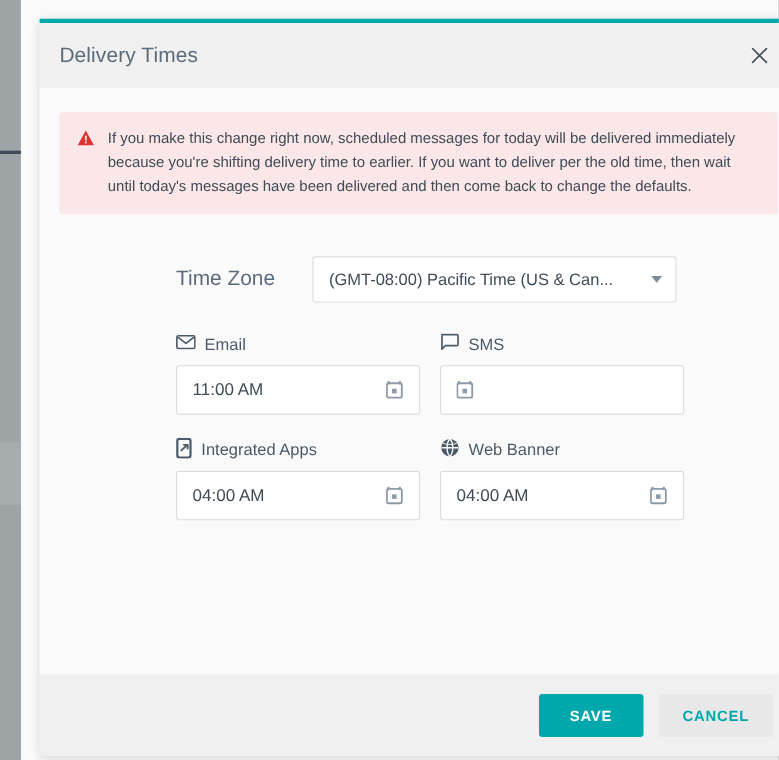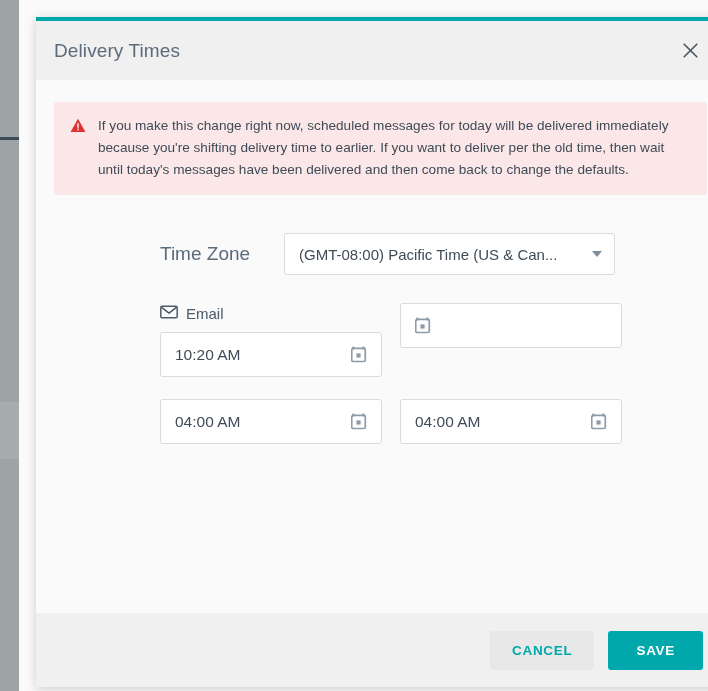--- a/index.html
+++ b/index.html
@@ -241,74 +241,103 @@
         <div class="field-label">
           <span>
             <svg width="18" height="14" viewBox="0 0 18 14" aria-hidden="true">
               <rect x="0.8" y="1.2" width="16.4" height="11.6" rx="1.4" fill="none" stroke="#4a5a68" stroke-width="1.5"></rect>
               <path d="M1.6 2.4 L9 8.2 L16.4 2.4" fill="none" stroke="#4a5a68" stroke-width="1.5" stroke-linejoin="round"></path>
             </svg>
           </span>
           <span>Email</span>
         </div>
         <div class="time-input">
-          <span class="time-value">10:20 AM</span>
+          <span class="time-value">11:00 AM</span>
           <span class="cal-icon">
             <svg width="18" height="18" viewBox="0 0 18 18" aria-hidden="true">
               <rect x="1.2" y="0.4" width="2.2" height="3.2" rx="0.9" fill="#8d9aa7"></rect>
               <rect x="11.4" y="0.4" width="2.2" height="3.2" rx="0.9" fill="#8d9aa7"></rect>
               <rect x="0.7" y="2.4" width="13.6" height="13.1" rx="1.6" fill="none" stroke="#8d9aa7" stroke-width="1.7"></rect>
               <rect x="5.4" y="7.4" width="4.2" height="4.2" fill="#8d9aa7"></rect>
             </svg>
           </span>
         </div>
       </div>
 
       <div>
+        <div class="field-label">
+          <span>
+            <svg width="18" height="16" viewBox="0 0 18 16" aria-hidden="true">
+              <path d="M1.6 1.2 H15.4 A1 1 0 0 1 16.4 2.2 V10.2 A1 1 0 0 1 15.4 11.2 H4.8 L1.8 14.4 V2.2 A1 1 0 0 1 2.8 1.2 Z" fill="none" stroke="#4a5a68" stroke-width="1.5" stroke-linejoin="round"></path>
+            </svg>
+          </span>
+          <span>SMS</span>
+        </div>
         <div class="time-input">
           <span class="cal-icon">
             <svg width="18" height="18" viewBox="0 0 18 18" aria-hidden="true">
               <rect x="1.2" y="0.4" width="2.2" height="3.2" rx="0.9" fill="#8d9aa7"></rect>
               <rect x="11.4" y="0.4" width="2.2" height="3.2" rx="0.9" fill="#8d9aa7"></rect>
               <rect x="0.7" y="2.4" width="13.6" height="13.1" rx="1.6" fill="none" stroke="#8d9aa7" stroke-width="1.7"></rect>
               <rect x="5.4" y="7.4" width="4.2" height="4.2" fill="#8d9aa7"></rect>
             </svg>
           </span>
         </div>
       </div>
 
       <div>
+        <div class="field-label">
+          <span>
+            <svg width="15" height="19" viewBox="0 0 15 19" aria-hidden="true">
+              <rect x="1.2" y="0.9" width="12" height="17" rx="2" fill="none" stroke="#4a5a68" stroke-width="2"></rect>
+              <path d="M4.8 11.4 L10.2 6.6" stroke="#4a5a68" stroke-width="1.7" stroke-linecap="round"></path>
+              <path d="M7.2 6.4 H10.6 V9.7" fill="none" stroke="#4a5a68" stroke-width="1.7" stroke-linecap="round" stroke-linejoin="round"></path>
+            </svg>
+          </span>
+          <span>Integrated Apps</span>
+        </div>
         <div class="time-input">
           <span class="time-value">04:00 AM</span>
           <span class="cal-icon">
             <svg width="18" height="18" viewBox="0 0 18 18" aria-hidden="true">
               <rect x="1.2" y="0.4" width="2.2" height="3.2" rx="0.9" fill="#8d9aa7"></rect>
               <rect x="11.4" y="0.4" width="2.2" height="3.2" rx="0.9" fill="#8d9aa7"></rect>
               <rect x="0.7" y="2.4" width="13.6" height="13.1" rx="1.6" fill="none" stroke="#8d9aa7" stroke-width="1.7"></rect>
               <rect x="5.4" y="7.4" width="4.2" height="4.2" fill="#8d9aa7"></rect>
             </svg>
           </span>
         </div>
       </div>
 
       <div>
+        <div class="field-label">
+          <span>
+            <svg width="18" height="18" viewBox="0 0 18 18" aria-hidden="true">
+              <circle cx="9" cy="9" r="7.9" fill="#4a5a68"></circle>
+              <path d="M9 1.1 C5.6 4.2 5.6 13.8 9 16.9 C12.4 13.8 12.4 4.2 9 1.1 Z" fill="none" stroke="#fafafa" stroke-width="1.25"></path>
+              <path d="M1.4 9 H16.6" stroke="#fafafa" stroke-width="1.25"></path>
+              <path d="M2.6 4.6 C5.2 6.6 12.8 6.6 15.4 4.6" fill="none" stroke="#fafafa" stroke-width="1.1"></path>
+            </svg>
+          </span>
+          <span>Web Banner</span>
+        </div>
         <div class="time-input">
           <span class="time-value">04:00 AM</span>
           <span class="cal-icon">
             <svg width="18" height="18" viewBox="0 0 18 18" aria-hidden="true">
               <rect x="1.2" y="0.4" width="2.2" height="3.2" rx="0.9" fill="#8d9aa7"></rect>
               <rect x="11.4" y="0.4" width="2.2" height="3.2" rx="0.9" fill="#8d9aa7"></rect>
               <rect x="0.7" y="2.4" width="13.6" height="13.1" rx="1.6" fill="none" stroke="#8d9aa7" stroke-width="1.7"></rect>
               <rect x="5.4" y="7.4" width="4.2" height="4.2" fill="#8d9aa7"></rect>
             </svg>
           </span>
         </div>
       </div>
 
     </div>
   </div>
 
   <div class="modal-footer">
+    <button class="btn btn-save">SAVE</button>
     <button class="btn btn-cancel">CANCEL</button>
-    <button class="btn btn-save">SAVE</button>
   </div>
 
 </div>
 
 </body></html>

